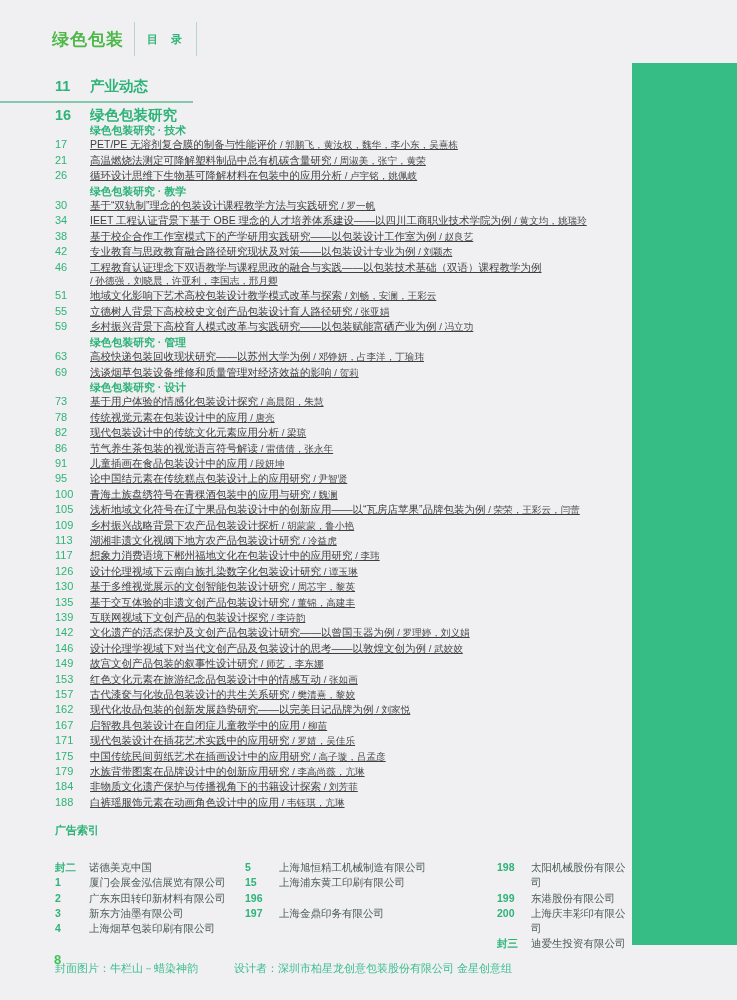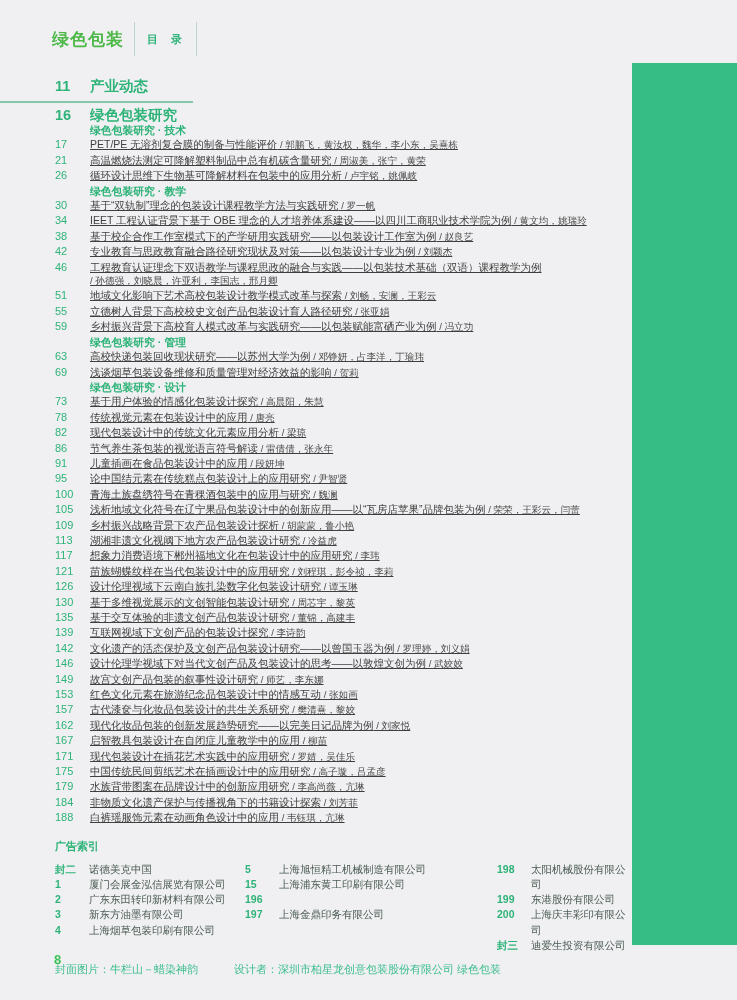--- a/index.html
+++ b/index.html
@@ -25,21 +25,21 @@
   .part .num{width:35px;flex-shrink:0;font-weight:bold;}
   .part2{margin-top:13px;}
   .gh{color:#2eb378;font-size:10.8px;font-weight:bold;line-height:14.4px;padding-left:35px;}
   .entry{display:flex;font-size:10.5px;line-height:14.4px;}
   .entry .num{width:35px;flex-shrink:0;color:#2eb378;font-size:11px;}
   .ebody{flex:1;color:#3f3f3f;text-decoration:underline;}
   .authors{font-size:9.6px;color:#4a4a4a;}
   .authors.block{display:block;}
   
   .ads-heading{color:#2eb378;font-size:11px;font-weight:bold;margin-top:13px;line-height:15px;}
-  .ads{display:flex;margin-top:8px;}
+  .ads{display:flex;margin-top:22px;}
   .ads-col{display:flex;flex-direction:column;}
   .ads-col.c1{width:190px;}
   .ads-col.c2{width:252px;}
   .ads-col.c3{flex:1;}
   .ad-row{display:flex;font-size:10.5px;line-height:15.2px;}
   .ad-row .num{width:34px;flex-shrink:0;color:#2eb378;font-weight:bold;}
   .ad-row .aname{flex:1;color:#4b5b53;}
   
   .cover-line{margin-top:9px;font-size:11px;color:#3bbd8d;font-weight:normal;display:flex;}
   .cover-line .designer{margin-left:36px;}
@@ -163,24 +163,20 @@
       </div>
       <div class="entry">
         <span class="num">113</span>
         <span class="ebody">湖湘非遗文化视阈下地方农产品包装设计研究<span class="authors"> / 冷益虎</span></span>
       </div>
       <div class="entry">
         <span class="num">117</span>
         <span class="ebody">想象力消费语境下郴州福地文化在包装设计中的应用研究<span class="authors"> / 李玮</span></span>
       </div>
       <div class="entry">
-        <span class="num">121</span>
-        <span class="ebody">苗族蝴蝶纹样在当代包装设计中的应用研究<span class="authors"> / 刘程琪，彭令祯，李莉</span></span>
-      </div>
-      <div class="entry">
         <span class="num">126</span>
         <span class="ebody">设计伦理视域下云南白族扎染数字化包装设计研究<span class="authors"> / 谭玉琳</span></span>
       </div>
       <div class="entry">
         <span class="num">130</span>
         <span class="ebody">基于多维视觉展示的文创智能包装设计研究<span class="authors"> / 周芯宇，黎英</span></span>
       </div>
       <div class="entry">
         <span class="num">135</span>
         <span class="ebody">基于交互体验的非遗文创产品包装设计研究<span class="authors"> / 董锦，高建丰</span></span>
@@ -295,17 +291,17 @@
         </div>
         <div class="ad-row">
           <span class="num">封三</span>
           <span class="aname">迪爱生投资有限公司</span>
         </div>
       </div>
     </div>
 
   <div class="cover-line">
     <span>封面图片：牛栏山－蜡染神韵</span>
-    <span class="designer">设计者：深圳市柏星龙创意包装股份有限公司 绿色包装</span>
+    <span class="designer">设计者：深圳市柏星龙创意包装股份有限公司 金星创意组</span>
   </div>
 </div>
 
 <div class="pageno">8</div>
 
 </body></html>

